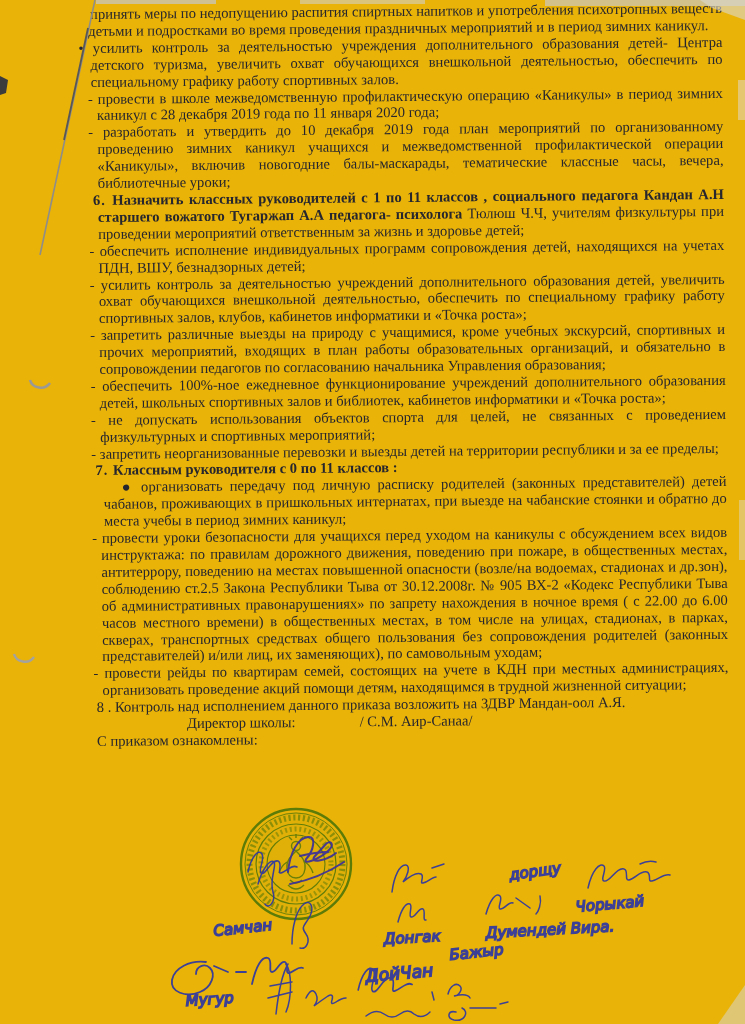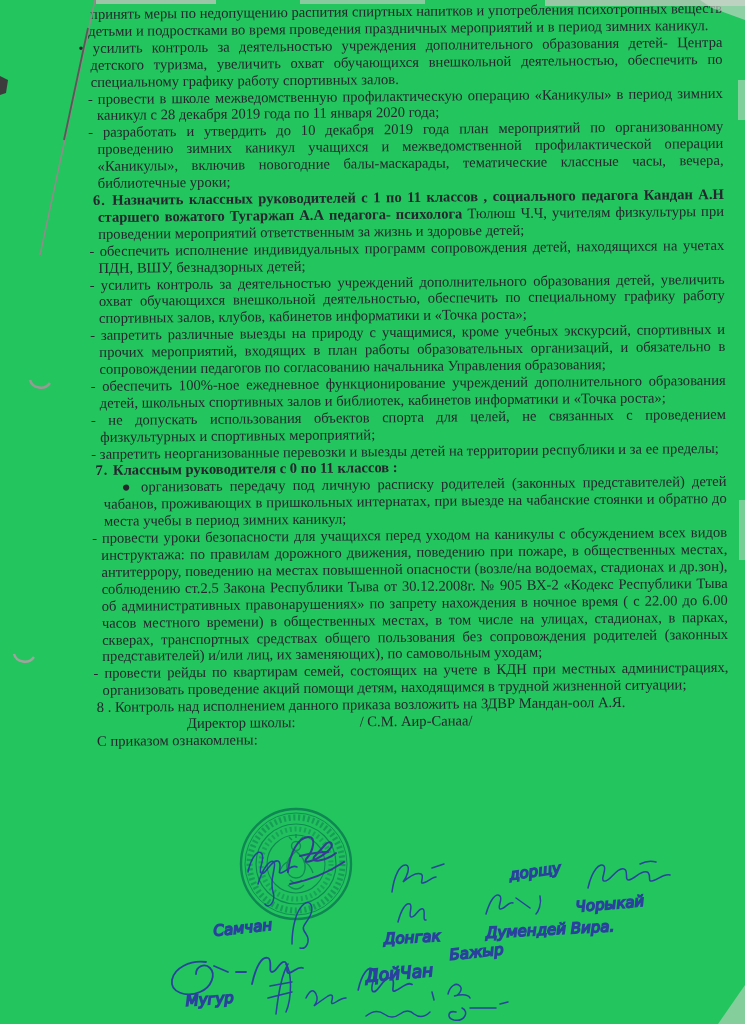--- a/index.html
+++ b/index.html
@@ -2,21 +2,21 @@
 <html><head>
 <meta charset="utf-8">
 <style>
   html,body{margin:0;padding:0;}
   body{
     width:745px;height:1024px;overflow:hidden;position:relative;
     background:#e8e7e3;
     font-family:"Liberation Serif", serif;
   }
   .page{
-    position:absolute;inset:0;background:#22c55e;
+    position:absolute;inset:0;background:#eab308;
     overflow:hidden;
   }
   
   .textlayer{
     position:absolute;left:88px;top:6px;width:634px;
     transform:rotate(-0.55deg);transform-origin:0 0;
     color:#26262e;
     font-size:14.6px;line-height:16.9px;
     text-align:justify;
   }

